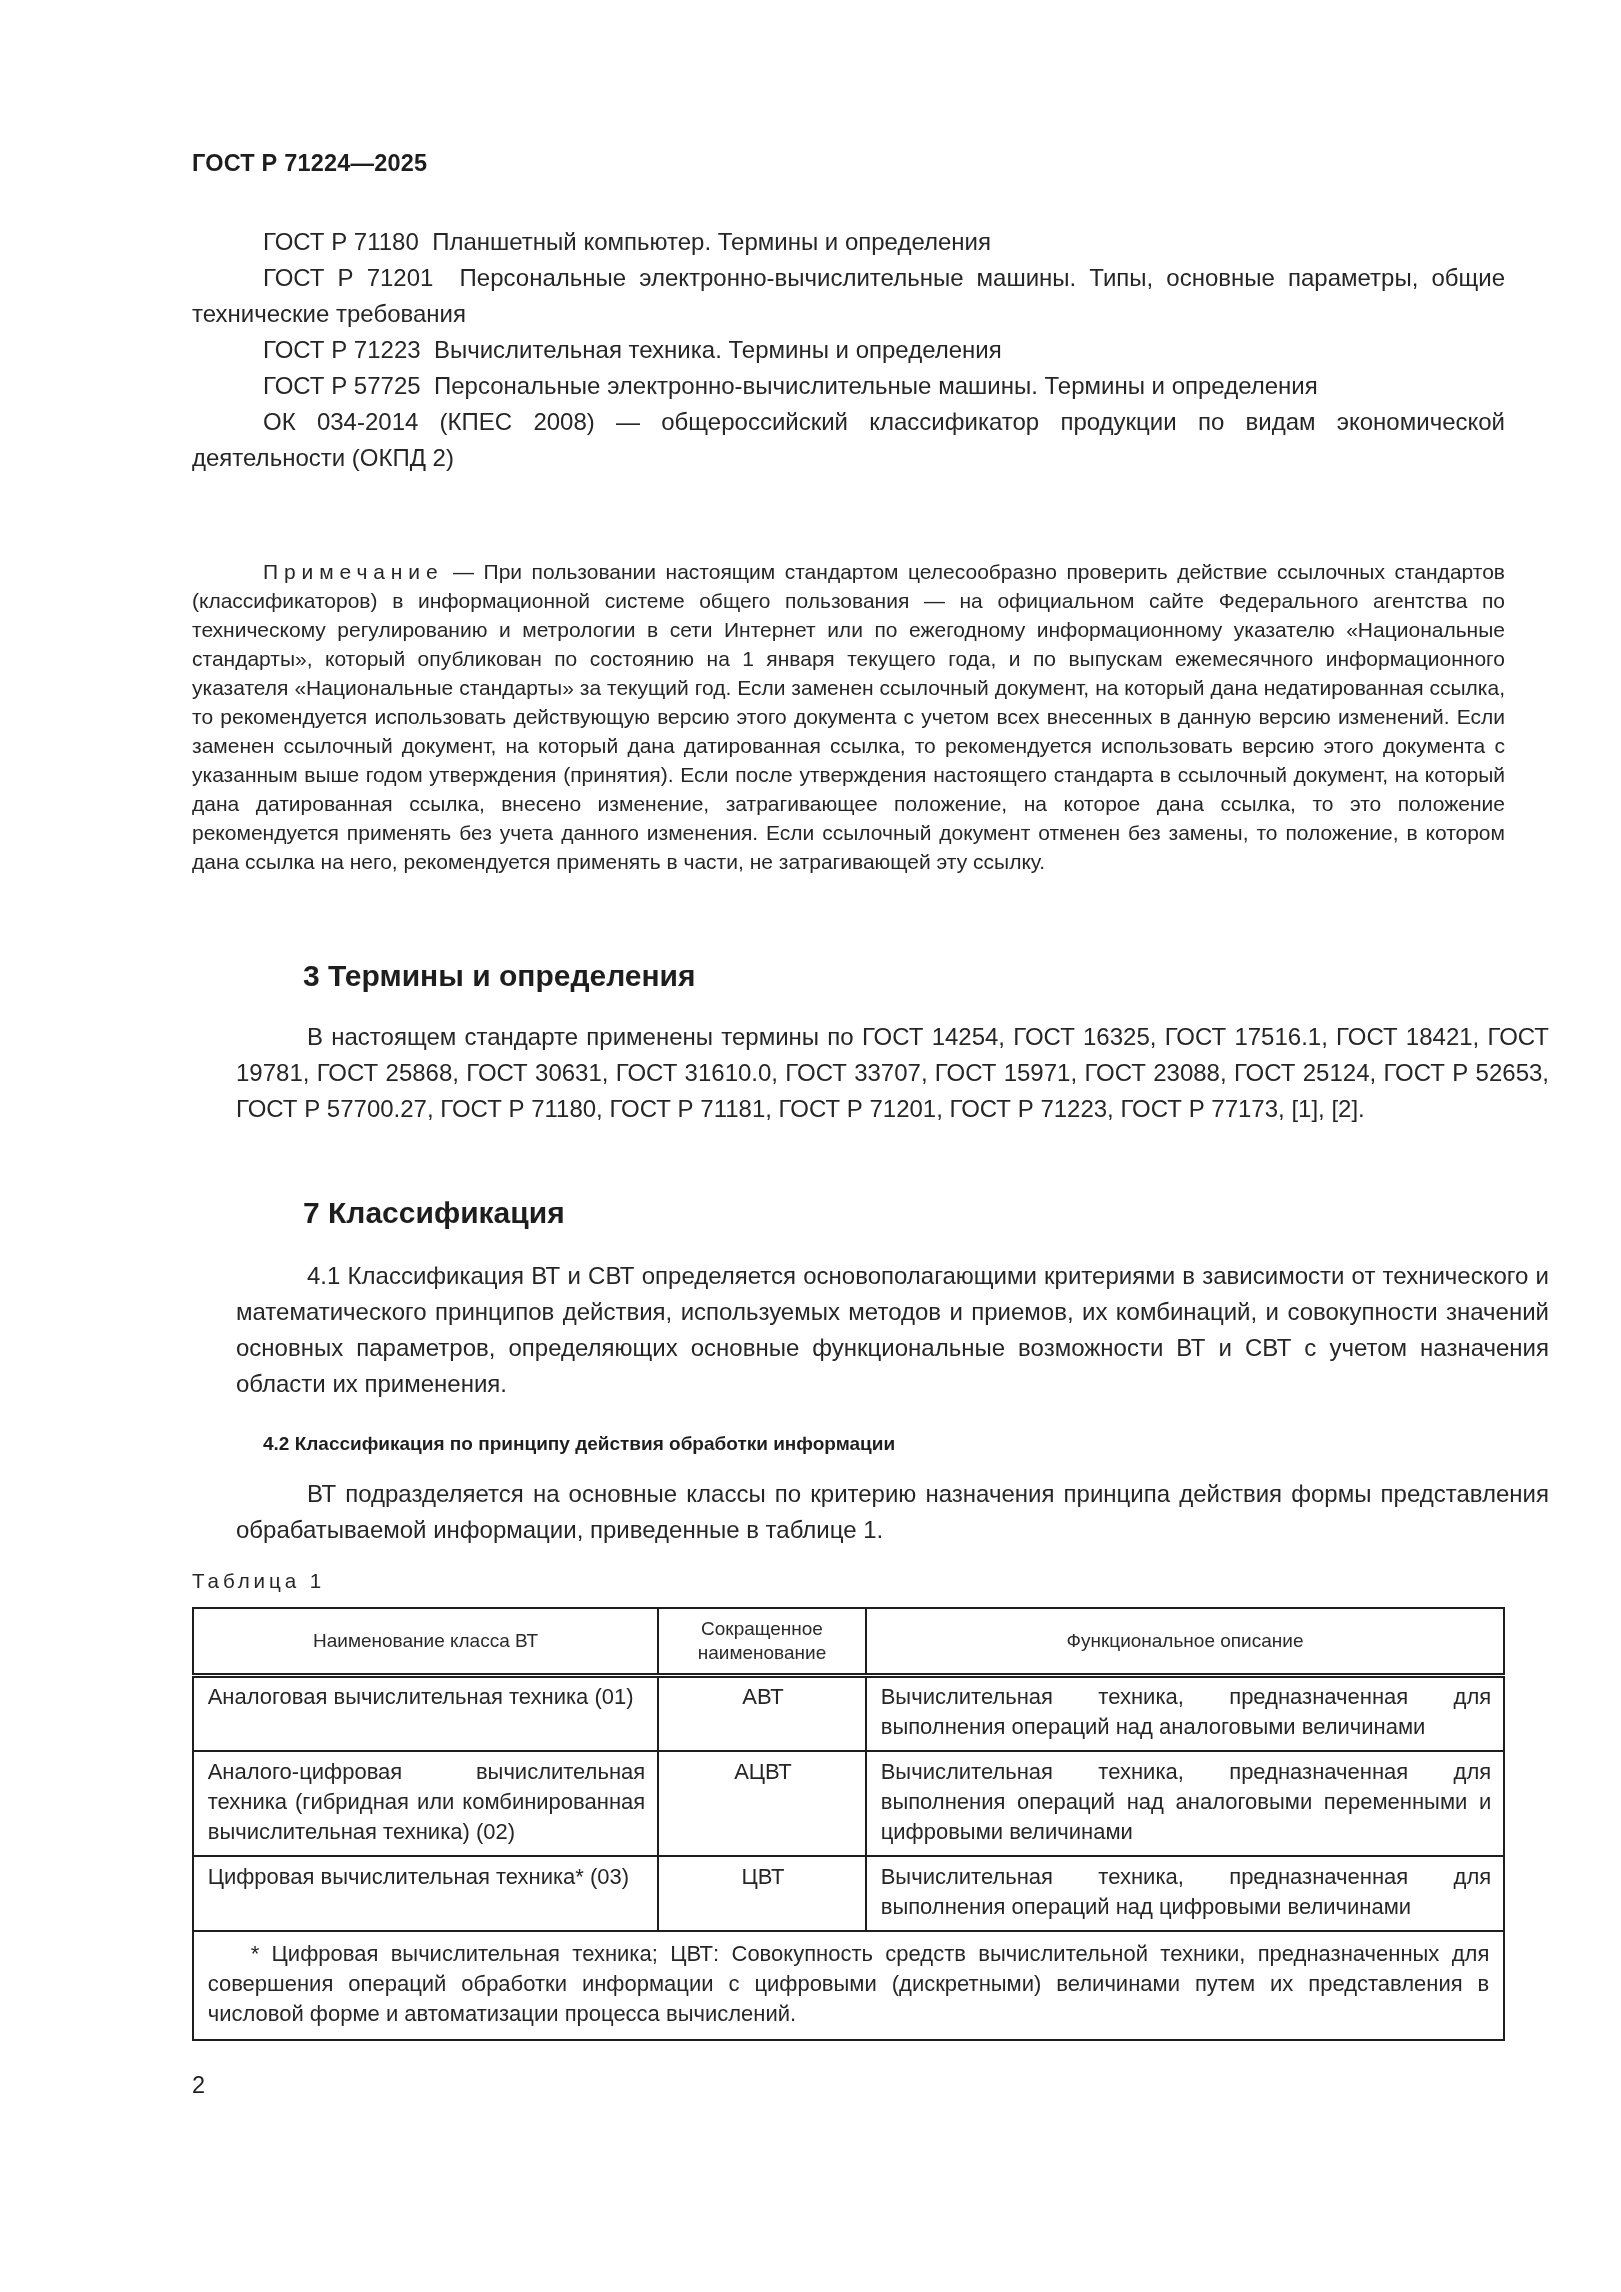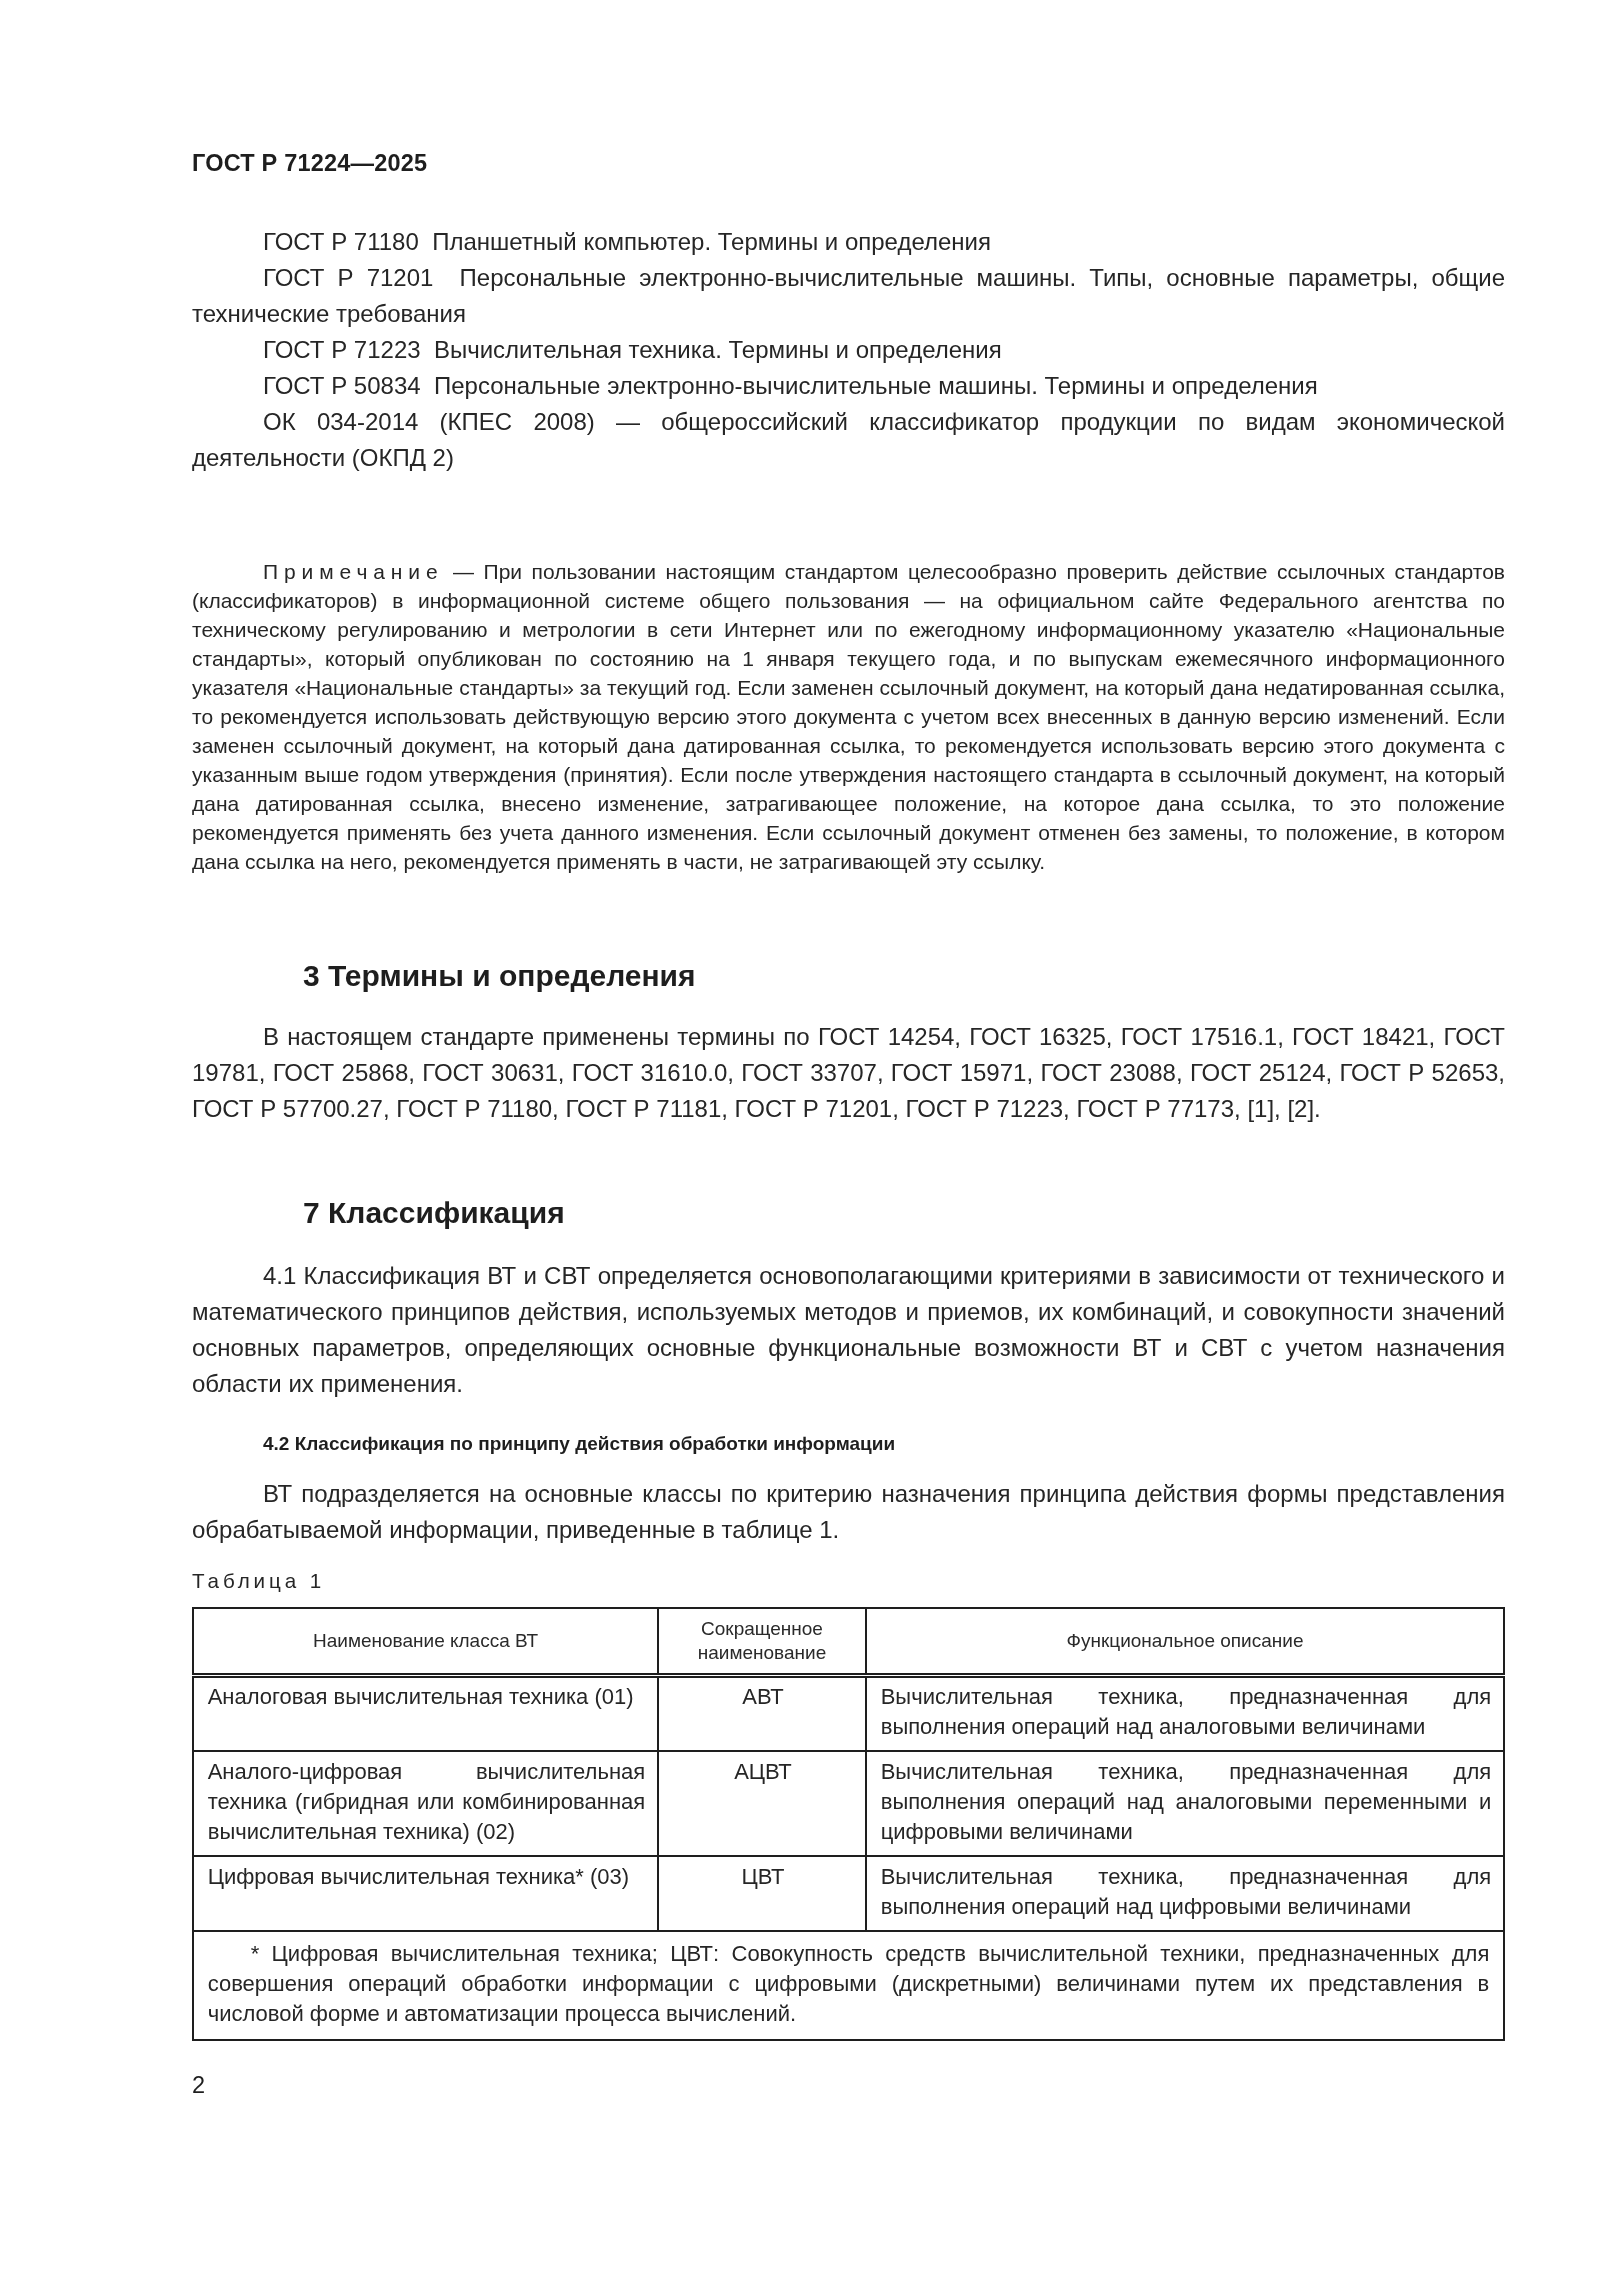--- a/index.html
+++ b/index.html
@@ -24,21 +24,21 @@
       font-size: 23.5px;
       letter-spacing: 0.2px;
       color: #1e1e1e;
     }
     .body-text {
       font-size: 24px;
       line-height: 36px;
       text-align: justify;
       color: #262626;
     }
-    .indent { text-indent: 71px; }
+    .indent { text-indent: 71px; margin-left: 44px; }
     .refs {
       position: absolute;
       top: 224px;
       left: 0;
       width: 1313px;
     }
     .refs p { margin: 0; }
     .note {
       position: absolute;
       top: 557px;
@@ -125,21 +125,21 @@
 <body>
 
 <div class="page">
 
   <div class="doc-header">ГОСТ Р 71224—2025</div>
 
   <div class="refs body-text">
     <p class="indent"><span>ГОСТ Р 71180</span>&nbsp; <span>Планшетный компьютер. Термины и определения</span></p>
     <p class="indent"><span>ГОСТ Р 71201</span>&nbsp; <span>Персональные электронно-вычислительные машины. Типы, основные параметры, общие технические требования</span></p>
     <p class="indent"><span>ГОСТ Р 71223</span>&nbsp; <span>Вычислительная техника. Термины и определения</span></p>
-    <p class="indent"><span>ГОСТ Р 50834</span>&nbsp; <span>Персональные электронно-вычислительные машины. Термины и определения</span></p>
+    <p class="indent"><span>ГОСТ Р 57725</span>&nbsp; <span>Персональные электронно-вычислительные машины. Термины и определения</span></p>
     <p class="indent"><span>ОК 034-2014 (КПЕС 2008)</span> <span>— общероссийский классификатор продукции по видам экономической деятельности (ОКПД 2)</span></p>
   </div>
 
   <p class="note"><span class="note-label">Примечание</span> <span>— При пользовании настоящим стандартом целесообразно проверить действие ссылочных стандартов (классификаторов) в информационной системе общего пользования — на официальном сайте Федерального агентства по техническому регулированию и метрологии в сети Интернет или по ежегодному информационному указателю «Национальные стандарты», который опубликован по состоянию на 1 января текущего года, и по выпускам ежемесячного информационного указателя «Национальные стандарты» за текущий год. Если заменен ссылочный документ, на который дана недатированная ссылка, то рекомендуется использовать действующую версию этого документа с учетом всех внесенных в данную версию изменений. Если заменен ссылочный документ, на который дана датированная ссылка, то рекомендуется использовать версию этого документа с указанным выше годом утверждения (принятия). Если после утверждения настоящего стандарта в ссылочный документ, на который дана датированная ссылка, внесено изменение, затрагивающее положение, на которое дана ссылка, то это положение рекомендуется применять без учета данного изменения. Если ссылочный документ отменен без замены, то положение, в котором дана ссылка на него, рекомендуется применять в части, не затрагивающей эту ссылку.</span></p>
 
   <h2 class="h-section" style="top:959px;">3 Термины и определения</h2>
   <p class="block body-text indent" style="top:1019px;">В настоящем стандарте применены термины по ГОСТ 14254, ГОСТ 16325, ГОСТ 17516.1, ГОСТ 18421, ГОСТ 19781, ГОСТ 25868, ГОСТ 30631, ГОСТ 31610.0, ГОСТ 33707, ГОСТ 15971, ГОСТ 23088, ГОСТ 25124, ГОСТ Р 52653, ГОСТ Р 57700.27, ГОСТ Р 71180, ГОСТ Р 71181, ГОСТ Р 71201, ГОСТ Р 71223, ГОСТ Р 77173, [1], [2].</p>
 
   <h2 class="h-section" style="top:1196px;">7 Классификация</h2>
   <p class="block body-text indent" style="top:1258px;">4.1 Классификация ВТ и СВТ определяется основополагающими критериями в зависимости от технического и математического принципов действия, используемых методов и приемов, их комбинаций, и совокупности значений основных параметров, определяющих основные функциональные возможности ВТ и СВТ с учетом назначения области их применения.</p>

